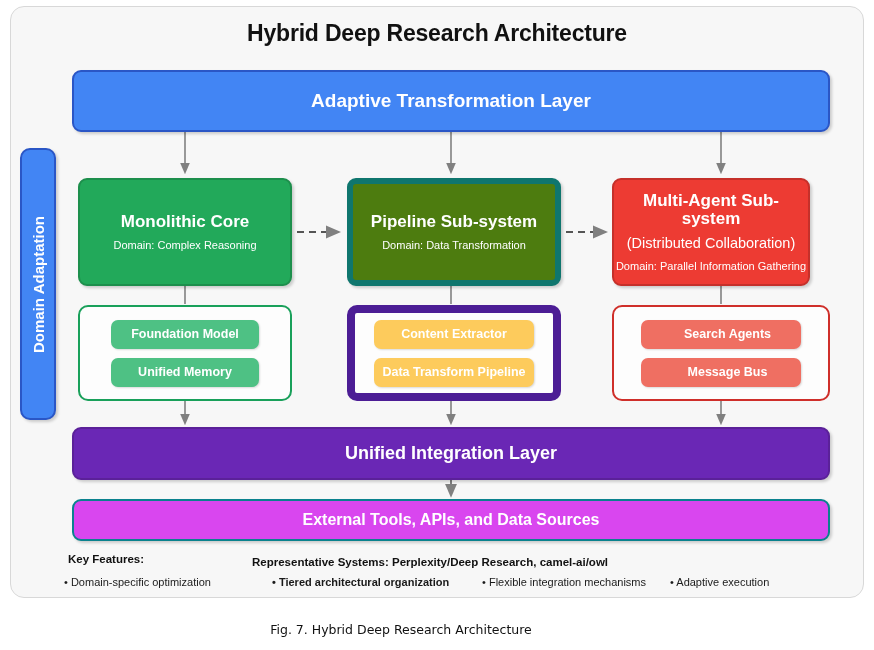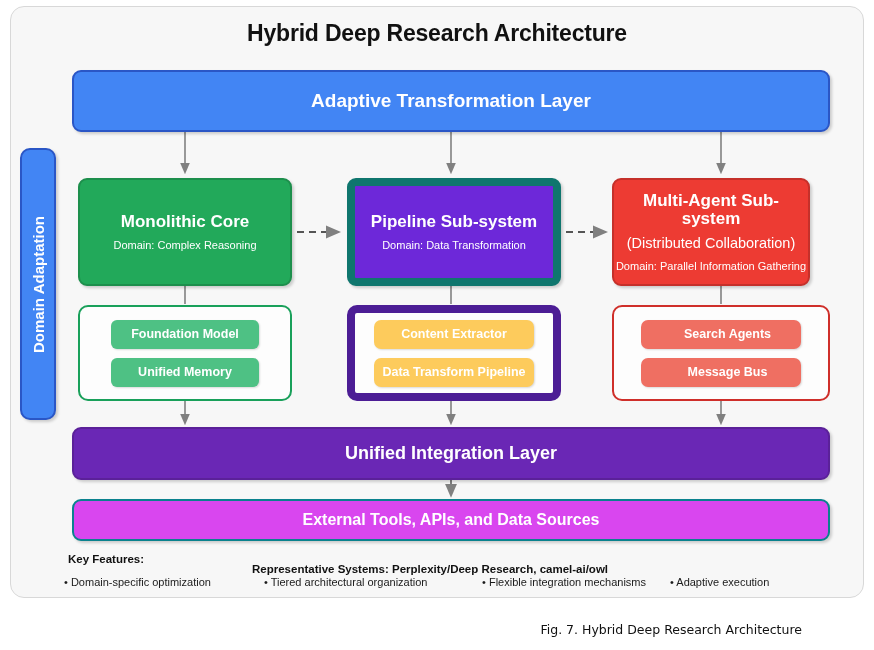--- a/index.html
+++ b/index.html
@@ -101,21 +101,21 @@
     white-space: nowrap;
   }
 
   
   #monolithic-core {
     left: 78px; top: 178px; width: 214px; height: 108px;
     background: #22a95a; border: 2px solid #1d8f4c;
   }
   #pipeline-subsystem {
     left: 347px; top: 178px; width: 214px; height: 108px;
-    background: #6d28d9; border: 8px solid #0f766e;
+    background: #4d7c0f; border: 6px solid #0f766e;
   }
   #multiagent-subsystem {
     left: 612px; top: 178px; width: 198px; height: 108px;
     background: #ed3b33; border: 2px solid #c5302a;
   }
 
   
   .group {
     position: absolute;
     box-sizing: border-box;
@@ -138,21 +138,21 @@
     display: flex;
     align-items: center;
     justify-content: center;
     border-radius: 7px;
     color: #ffffff;
     font-size: 12.5px;
     font-weight: bold;
     text-align: center;
     box-shadow: 1px 1px 2px rgba(0,0,0,0.14);
   }
-  .chip-green  { background: #4ec184; border-radius: 6px; }
+  .chip-green  { background: #4ec184; }
   .chip-orange { background: #fdcb5c; }
   .chip-red    { background: #ef6f62; }
   #group-pipeline .chip { width: 160px; }
   #group-multiagent .chip { width: 160px; padding-left: 13px; }
 
   
   #integration-layer {
     left: 72px; top: 427px; width: 758px; height: 53px;
     background: #6a27b5; border: 2px solid #5b2199;
   }
@@ -167,42 +167,42 @@
   
   #footer {
     position: absolute;
     left: 0; top: 548px; width: 874px; height: 45px;
   }
   #key-features-label {
     position: absolute; left: 68px; top: 5px;
     font-size: 11.5px; font-weight: bold; color: #111;
   }
   #representative-systems {
-    position: absolute; left: 252px; top: 15px;
+    position: absolute; left: 252px; top: 8px;
     font-size: 11.5px; font-weight: bold; color: #111;
   }
   .feature-item {
     position: absolute;
     top: 28px;
     font-size: 11px;
     color: #1a1a1a;
     white-space: nowrap;
   }
   #feature-0 { left: 64px; }
-  #feature-1 { left: 264px; }
+  #feature-1 { left: 272px; font-weight: bold; }
   #feature-2 { left: 482px; }
   #feature-3 { left: 670px; }
 
   
   #figure-caption {
     position: absolute;
     left: 0;
     top: 622px;
     width: 802px;
-    text-align: right;
+    text-align: center;
     font-family: "DejaVu Sans", sans-serif;
     font-size: 12.5px;
     color: #111111;
   }
 
   
   #connectors {
     position: absolute;
     left: 0; top: 0;
     width: 874px; height: 650px;

